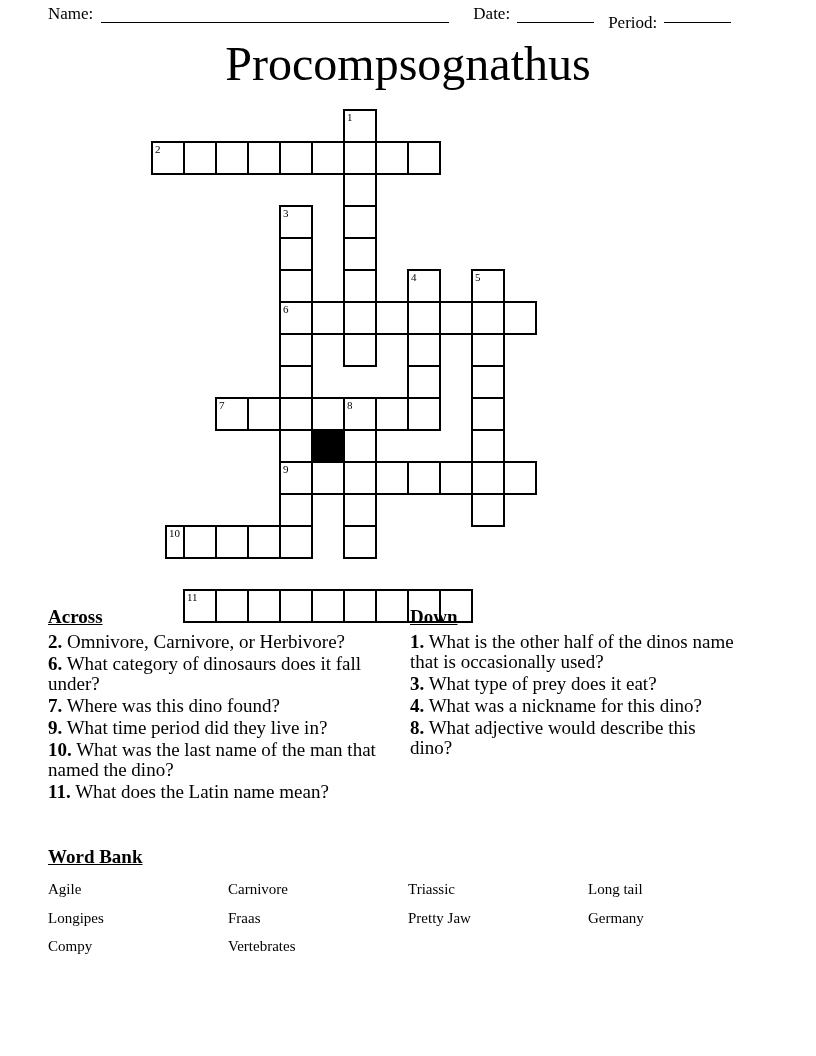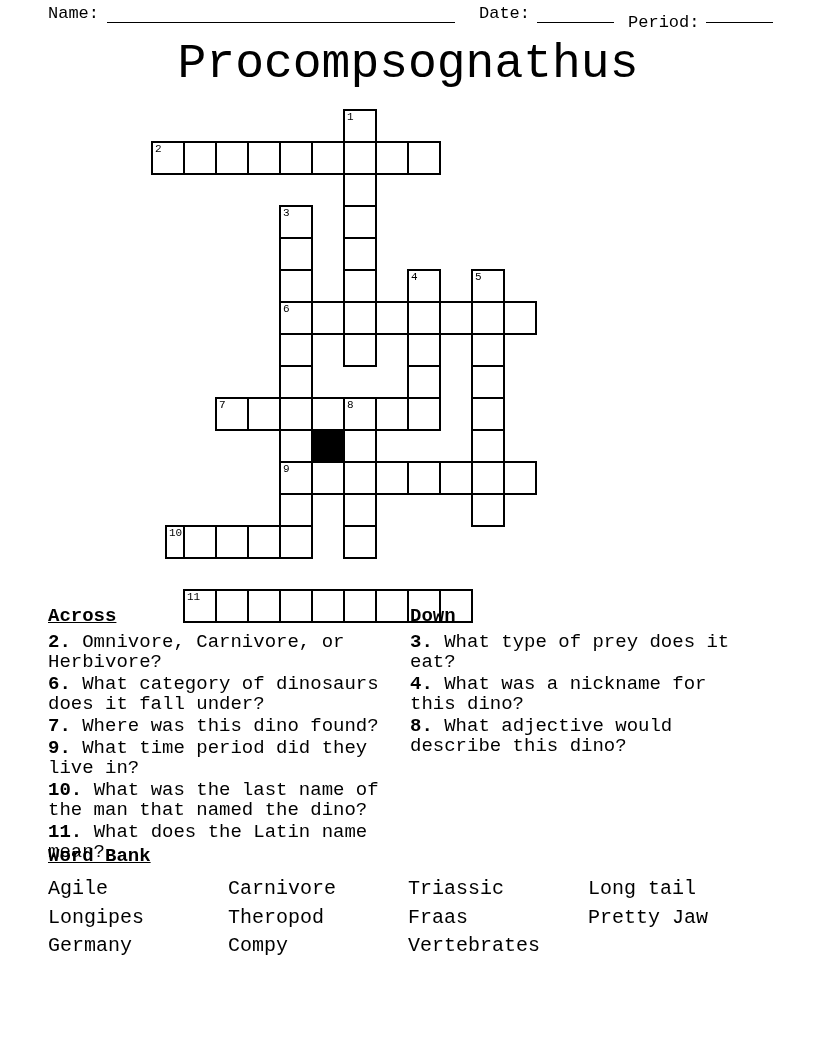--- a/index.html
+++ b/index.html
@@ -1,17 +1,17 @@
 <!DOCTYPE html>
 <html><head>
 <meta charset="utf-8">
 <style>
   html,body{margin:0;padding:0;background:#fff;}
   .page{position:relative;width:816px;height:988px;background:#ffffff;
-        font-family:Liberation Mono, monospace;color:#000;overflow:hidden;}
+        font-family:Liberation Serif, serif;color:#000;overflow:hidden;}
 
   
   .header-row{position:absolute;left:48px;top:5px;display:flex;align-items:flex-start;
               font-size:17px;line-height:17px;white-space:nowrap;}
   .blank{display:inline-block;border-bottom:1.5px solid #000;height:17px;}
   .name-blank{width:348px;margin-left:8px;}
   .lbl-date{margin-left:24px;}
   .date-blank{width:77px;margin-left:7px;}
   .lbl-period{margin-left:14px;margin-top:9px;}
   .period-blank{width:67px;margin-left:7px;}
@@ -34,21 +34,21 @@
   .clue{margin:0 0 2px;font-size:19px;line-height:20px;}
   .clue b{font-weight:bold;}
   .across{left:48px;width:336px;}
   .down{left:410px;width:325px;}
 
   
   .wordbank{position:absolute;left:48px;top:846px;}
   .wordbank h2{font-size:19px;line-height:21px;margin:0 0 8px;font-weight:bold;
                text-decoration:underline;}
   .wb-grid{display:grid;grid-template-columns:180px 180px 180px 180px;
-           grid-auto-rows:28.6px;font-size:20px;line-height:28.6px;}
+           grid-auto-rows:28.6px;font-size:15px;line-height:28.6px;}
 </style>
 </head>
 <body>
 
 <div class="page">
 
   <div class="header-row">
     <span class="hlabel">Name:</span>
     <span class="blank name-blank"></span>
     <span class="hlabel lbl-date">Date:</span>
@@ -161,34 +161,34 @@
     <p class="clue"><b>2.</b> <span>Omnivore, Carnivore, or Herbivore?</span></p>
     <p class="clue"><b>6.</b> <span>What category of dinosaurs does it fall under?</span></p>
     <p class="clue"><b>7.</b> <span>Where was this dino found?</span></p>
     <p class="clue"><b>9.</b> <span>What time period did they live in?</span></p>
     <p class="clue"><b>10.</b> <span>What was the last name of the man that named the dino?</span></p>
     <p class="clue"><b>11.</b> <span>What does the Latin name mean?</span></p>
   </section>
 
   <section class="clues down">
     <h2>Down</h2>
+    <p class="clue"><b>1.</b> <span>What is the other half of the dinos name that is occasionally used?</span></p>
     <p class="clue"><b>3.</b> <span>What type of prey does it eat?</span></p>
     <p class="clue"><b>4.</b> <span>What was a nickname for this dino?</span></p>
     <p class="clue"><b>8.</b> <span>What adjective would describe this dino?</span></p>
   </section>
 
   <section class="wordbank">
     <h2>Word Bank</h2>
     <div class="wb-grid">
       <span class="wb-item">Agile</span>
       <span class="wb-item">Carnivore</span>
       <span class="wb-item">Triassic</span>
       <span class="wb-item">Long tail</span>
       <span class="wb-item">Longipes</span>
-      <span class="wb-item">Theropod</span>
       <span class="wb-item">Fraas</span>
       <span class="wb-item">Pretty Jaw</span>
       <span class="wb-item">Germany</span>
       <span class="wb-item">Compy</span>
       <span class="wb-item">Vertebrates</span>
     </div>
   </section>
 
 </div>
 

